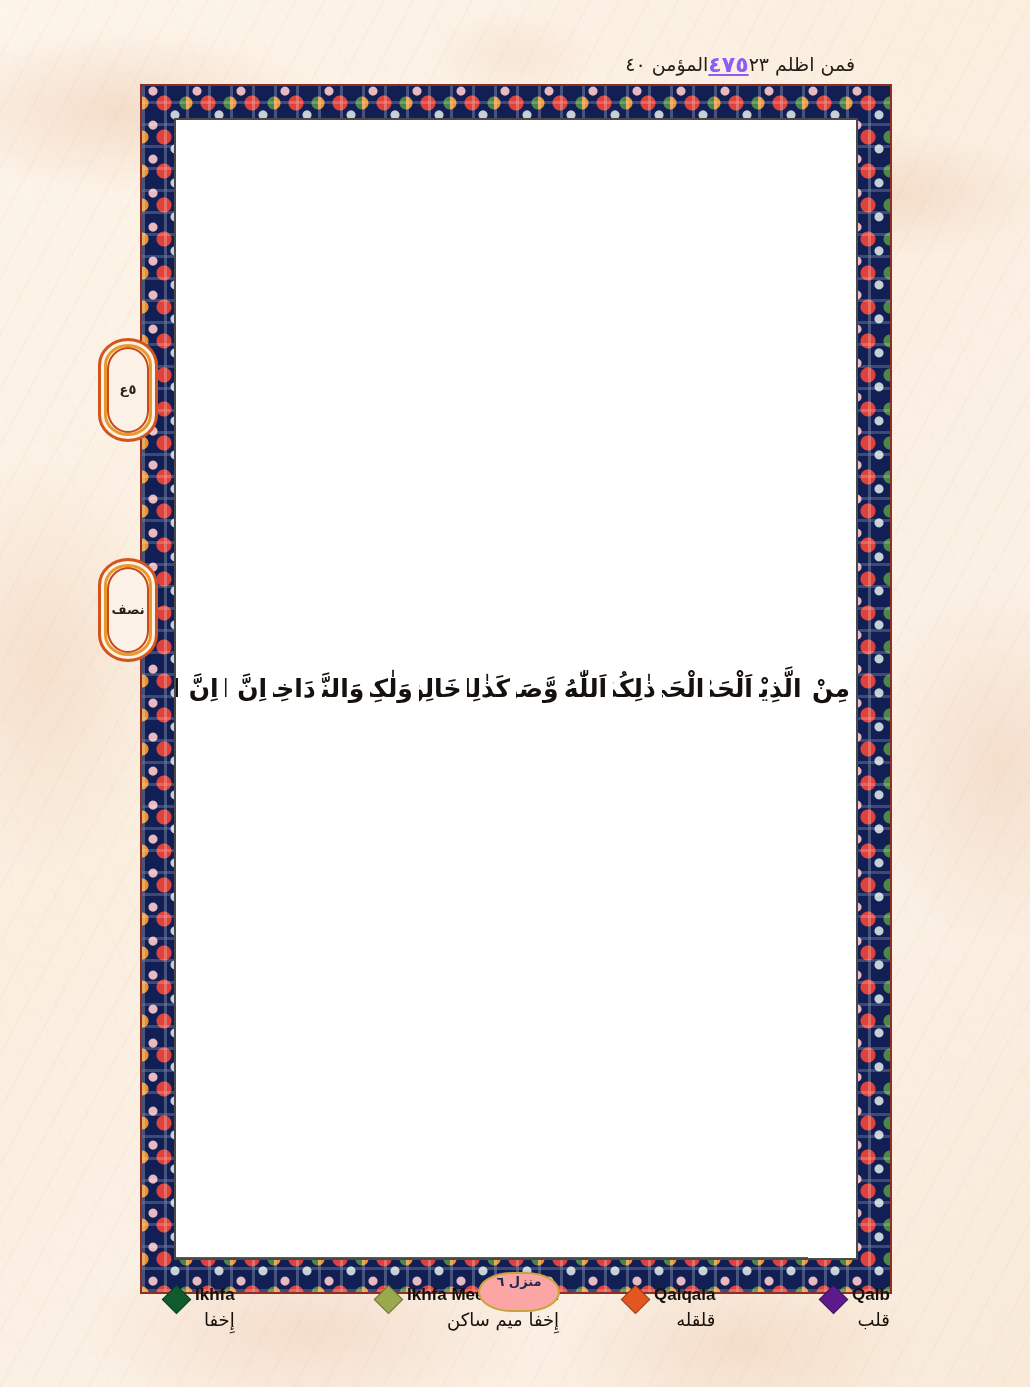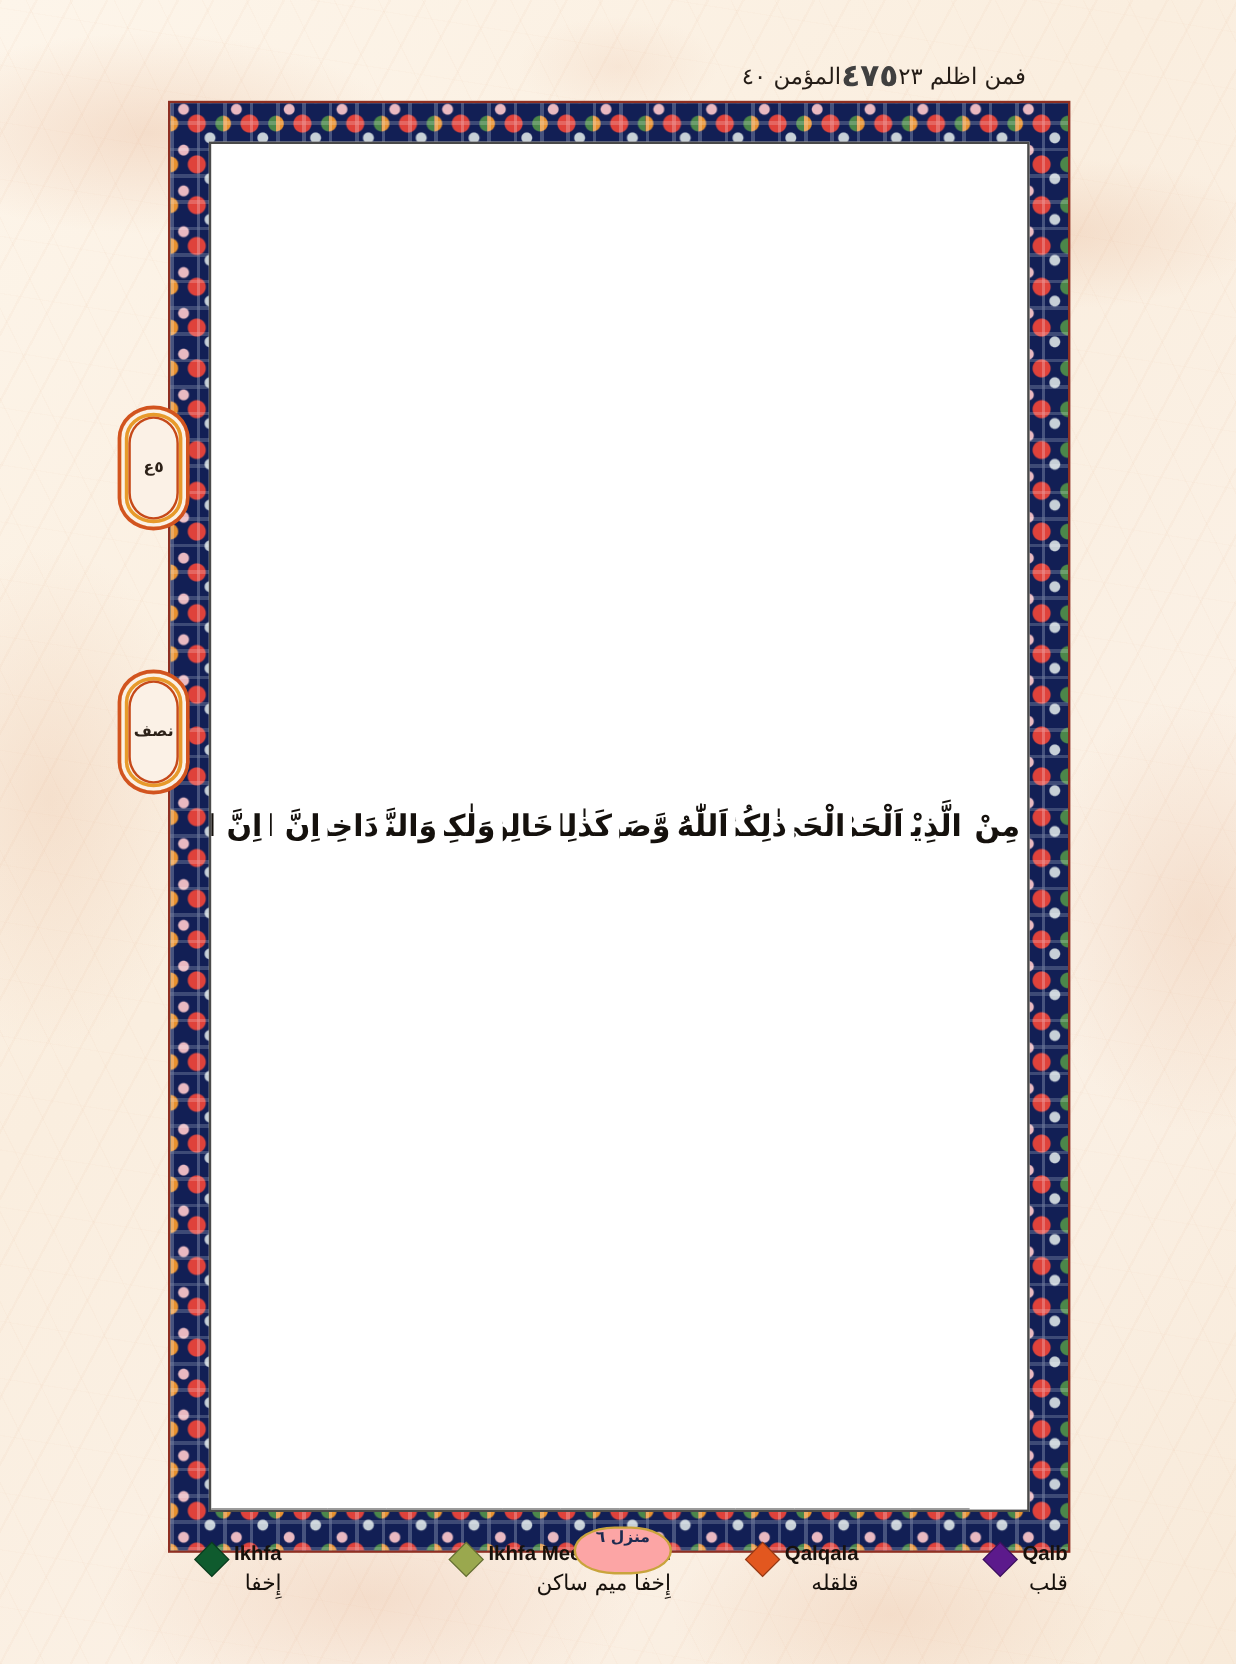--- a/index.html
+++ b/index.html
@@ -37,21 +37,21 @@
     position:absolute;left:0;top:44px;width:1030px;height:40px;
     display:flex;align-items:center;justify-content:flex-end;
     padding:0 175px;box-sizing:border-box;
     z-index:5;
   }
   .hdr-txt{
     font-family:"DejaVu Sans", sans-serif;
     font-size:19px;color:#241c16;direction:rtl;white-space:nowrap;
     letter-spacing:-.5px;
   }
-  .hdr-page{font-size:26px;font-weight:600;color:#404040;letter-spacing:1px;}
+  .hdr-page{font-size:22px;font-weight:600;color:#8b5cf6;letter-spacing:1px;text-decoration:underline;}
 
   
   .frame{
     position:absolute;left:140px;top:84px;width:752px;height:1210px;
     box-sizing:border-box;
     z-index:3;
   }
   
   .frame-outer{
     position:absolute;inset:0;border:2px solid #8e2f22;box-sizing:border-box;

